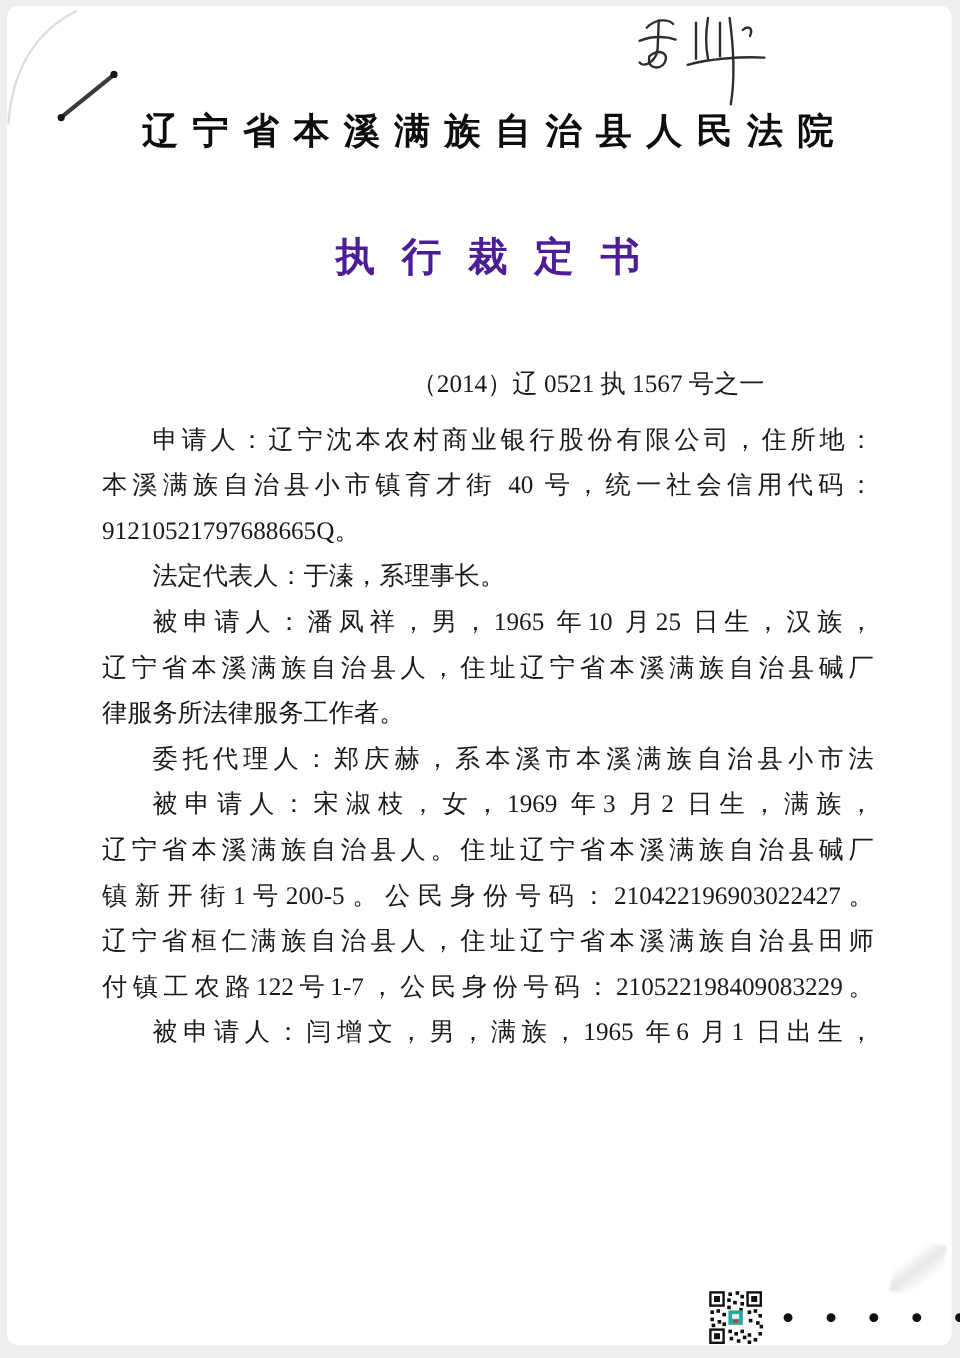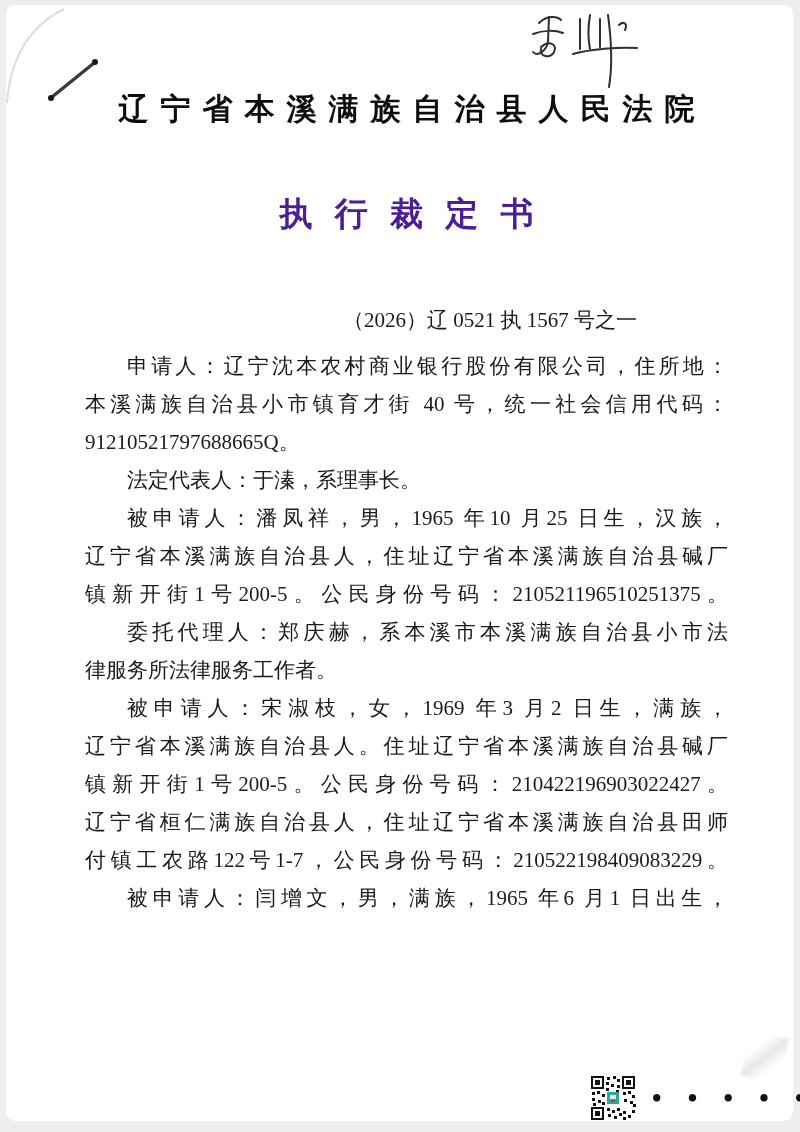--- a/index.html
+++ b/index.html
@@ -95,39 +95,38 @@
         <path d="M83,8 C86,30 88,56 84,80"></path>
         <path d="M94,18 C98,14 103,16 100,23"></path>
       </g>
     </svg>
 
     <div class="content">
       <div class="court-title">辽宁省本溪满族自治县人民法院</div>
 
       <div class="doc-title">执 行 裁 定 书</div>
 
-      <div class="case-number">（2026）辽 0521 执 1567 号之一</div>
+      <div class="case-number">（2014）辽 0521 执 1567 号之一</div>
 
       <div class="body-text">
         <div class="para">
           <div class="ln indent just">申请人：辽宁沈本农村商业银行股份有限公司，住所地：</div>
           <div class="ln just">本溪满族自治县小市镇育才街 40 号，统一社会信用代码：</div>
           <div class="ln">91210521797688665Q。</div>
         </div>
         <div class="para">
           <div class="ln indent">法定代表人：于溱，系理事长。</div>
         </div>
         <div class="para">
           <div class="ln indent just">被申请人：潘凤祥，男，1965 年10 月25 日生，汉族，</div>
           <div class="ln just">辽宁省本溪满族自治县人，住址辽宁省本溪满族自治县碱厂</div>
-          <div class="ln just">镇新开街1号200-5。公民身份号码：210521196510251375。</div>
-        </div>
-        <div class="para">
+        </div>
+        <div class="para">
+          <div class="ln">律服务所法律服务工作者。</div>
           <div class="ln indent just">委托代理人：郑庆赫，系本溪市本溪满族自治县小市法</div>
-          <div class="ln">律服务所法律服务工作者。</div>
         </div>
         <div class="para">
           <div class="ln indent just">被申请人：宋淑枝，女，1969 年3 月2 日生，满族，</div>
           <div class="ln just">辽宁省本溪满族自治县人。住址辽宁省本溪满族自治县碱厂</div>
           <div class="ln just">镇新开街1号200-5。公民身份号码：210422196903022427。</div>
         </div>
         <div class="para">
           <div class="ln just">辽宁省桓仁满族自治县人，住址辽宁省本溪满族自治县田师</div>
           <div class="ln just">付镇工农路122号1-7，公民身份号码：210522198409083229。</div>
         </div>

